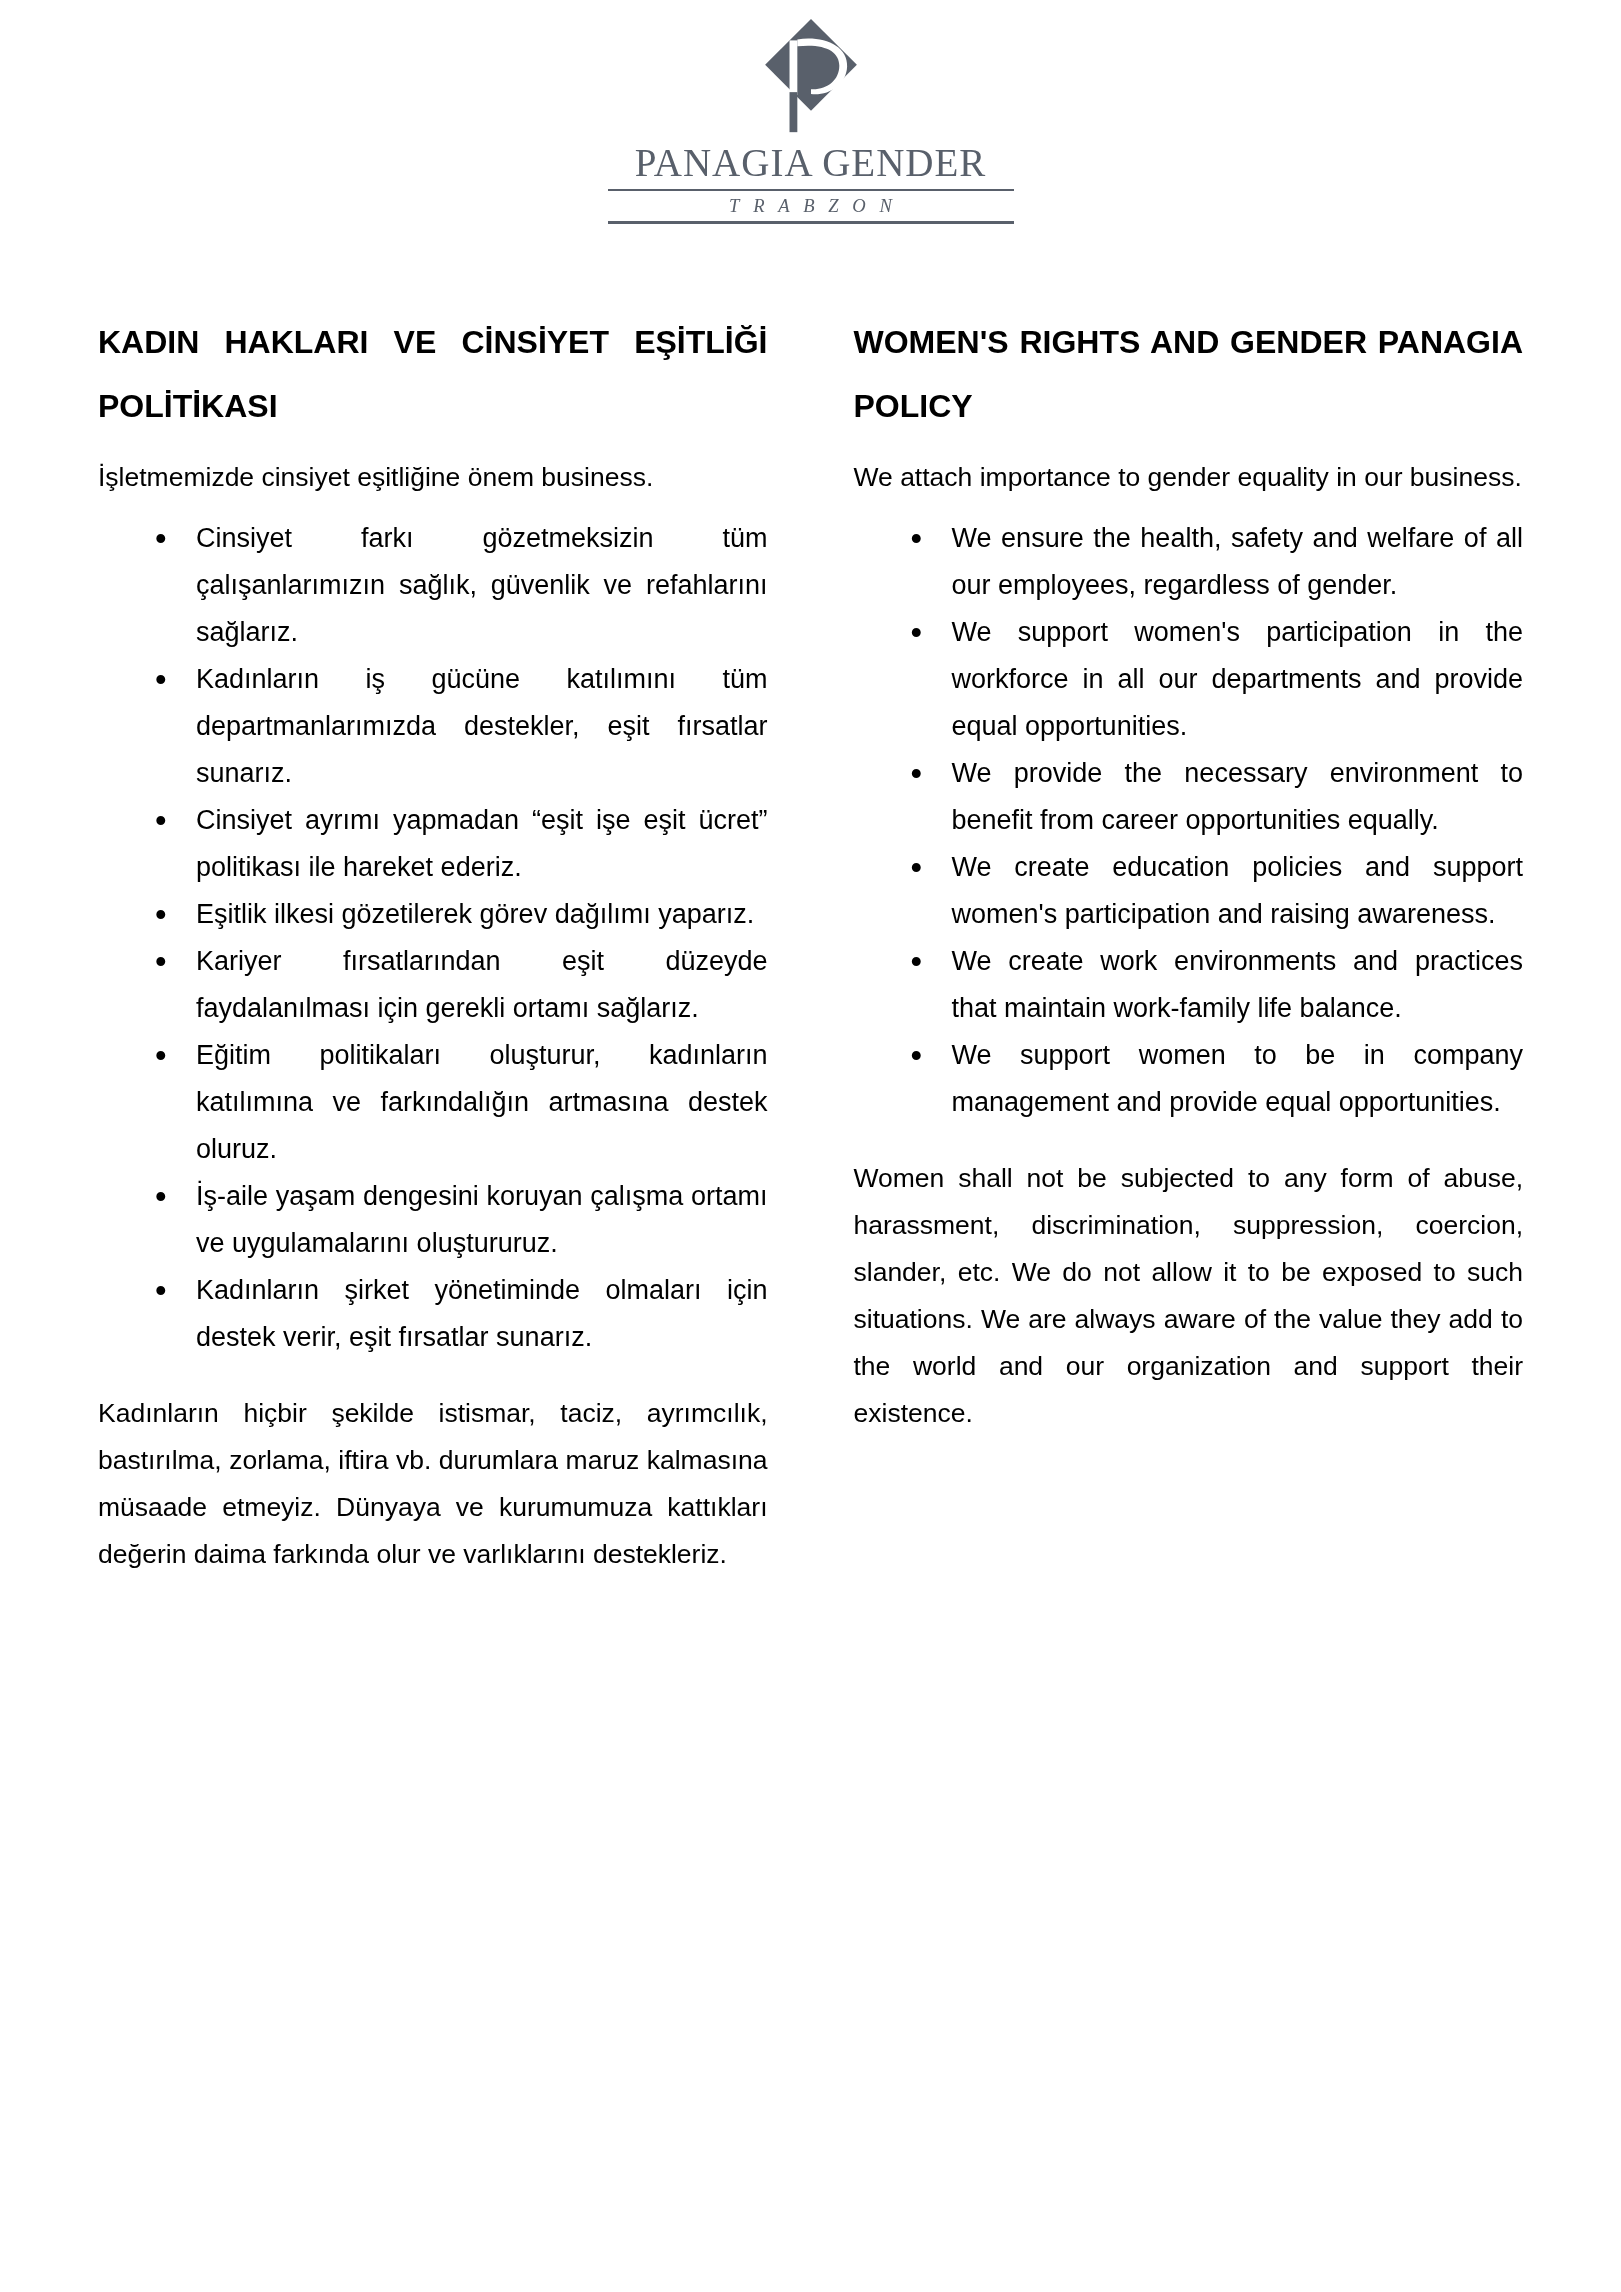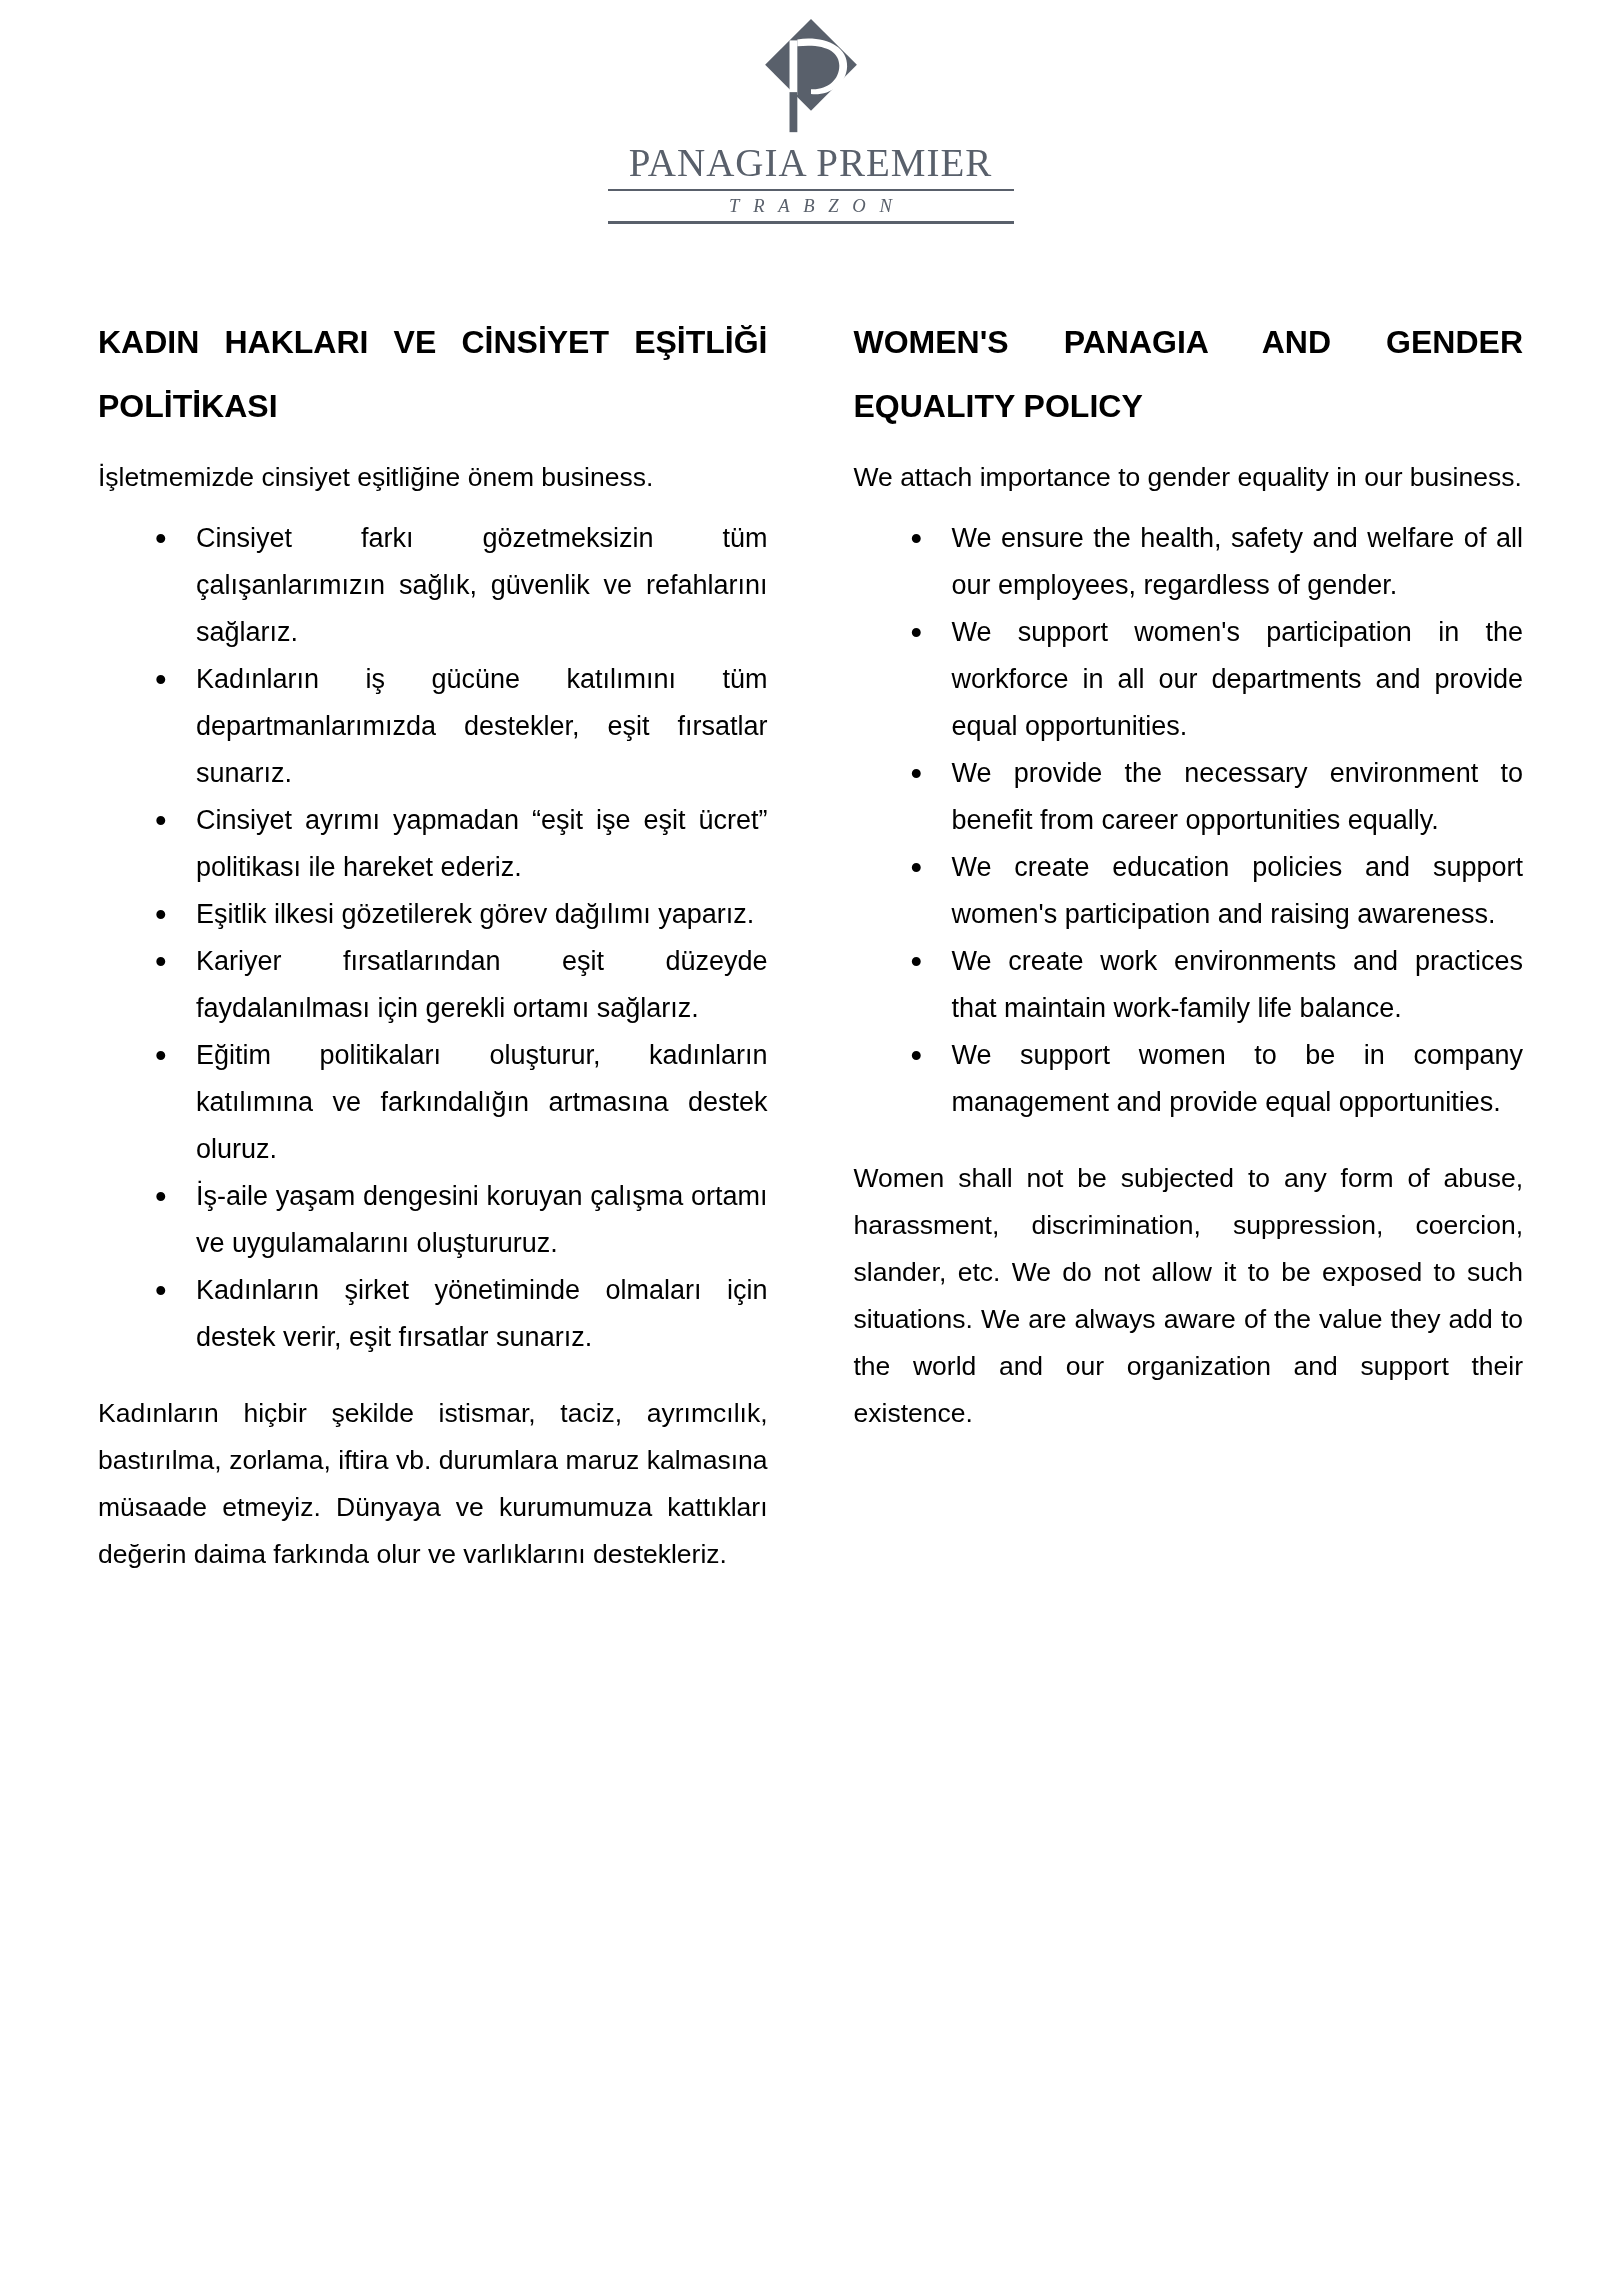--- a/index.html
+++ b/index.html
@@ -52,21 +52,21 @@
 
 <div class="page">
 
   <header class="header">
     <svg class="logo-mark" width="98" height="123" viewBox="0 0 100 126" aria-hidden="true">
       <polygon points="50,3 97,50 50,97 3,50" fill="#59606b"></polygon>
       <rect x="28" y="25" width="8" height="56" fill="#ffffff"></rect>
       <rect x="28" y="78" width="8" height="41" fill="#59606b"></rect>
       <path d="M36 24 C 62 20 88 30 87 52 C 86 71 68 82 50 80 L 50 75 C 66 76 79 66 79 51 C 79 36 64 28 36 31 Z" fill="#ffffff"></path>
     </svg>
-    <div class="brand">PANAGIA PREMIER</div>
+    <div class="brand">PANAGIA GENDER</div>
     <div class="rule top"></div>
     <div class="city">TRABZON</div>
     <div class="rule bottom"></div>
   </header>
 
   <main class="columns">
 
     <section class="col">
       <h1 class="col-heading">KADIN HAKLARI VE CİNSİYET EŞİTLİĞİ POLİTİKASI</h1>
       <p class="intro">İşletmemizde cinsiyet eşitliğine önem business.</p>
@@ -77,21 +77,21 @@
         <li>Eşitlik ilkesi gözetilerek görev dağılımı yaparız.</li>
         <li>Kariyer fırsatlarından eşit düzeyde faydalanılması için gerekli ortamı sağlarız.</li>
         <li>Eğitim politikaları oluşturur, kadınların katılımına ve farkındalığın artmasına destek oluruz.</li>
         <li>İş-aile yaşam dengesini koruyan çalışma ortamı ve uygulamalarını oluştururuz.</li>
         <li>Kadınların şirket yönetiminde olmaları için destek verir, eşit fırsatlar sunarız.</li>
       </ul>
       <p class="closing">Kadınların hiçbir şekilde istismar, taciz, ayrımcılık, bastırılma, zorlama, iftira vb. durumlara maruz kalmasına müsaade etmeyiz. Dünyaya ve kurumumuza kattıkları değerin daima farkında olur ve varlıklarını destekleriz.</p>
     </section>
 
     <section class="col">
-      <h1 class="col-heading">WOMEN'S PANAGIA AND GENDER EQUALITY POLICY</h1>
+      <h1 class="col-heading">WOMEN'S RIGHTS AND GENDER PANAGIA POLICY</h1>
       <p class="intro">We attach importance to gender equality in our business.</p>
       <ul class="policy-list">
         <li>We ensure the health, safety and welfare of all our employees, regardless of gender.</li>
         <li>We support women's participation in the workforce in all our departments and provide equal opportunities.</li>
         <li>We provide the necessary environment to benefit from career opportunities equally.</li>
         <li>We create education policies and support women's participation and raising awareness.</li>
         <li>We create work environments and practices that maintain work-family life balance.</li>
         <li>We support women to be in company management and provide equal opportunities.</li>
       </ul>
       <p class="closing">Women shall not be subjected to any form of abuse, harassment, discrimination, suppression, coercion, slander, etc. We do not allow it to be exposed to such situations. We are always aware of the value they add to the world and our organization and support their existence.</p>

